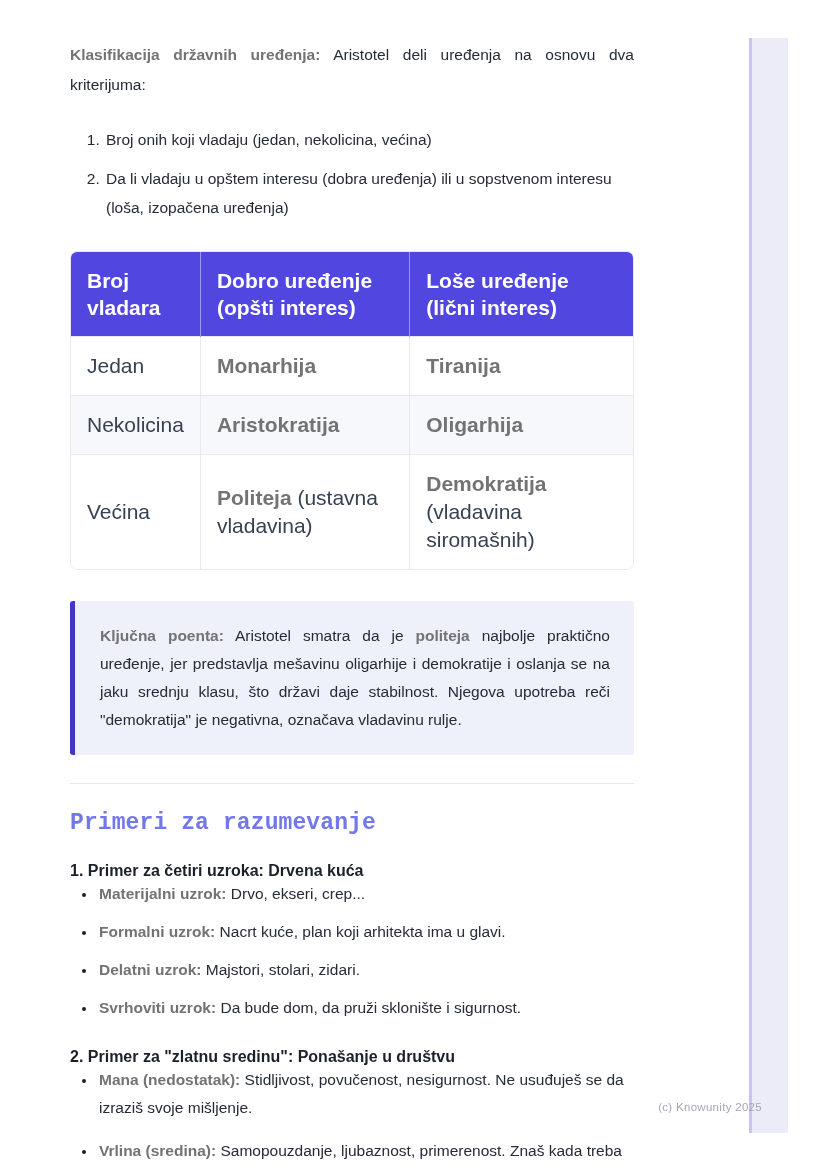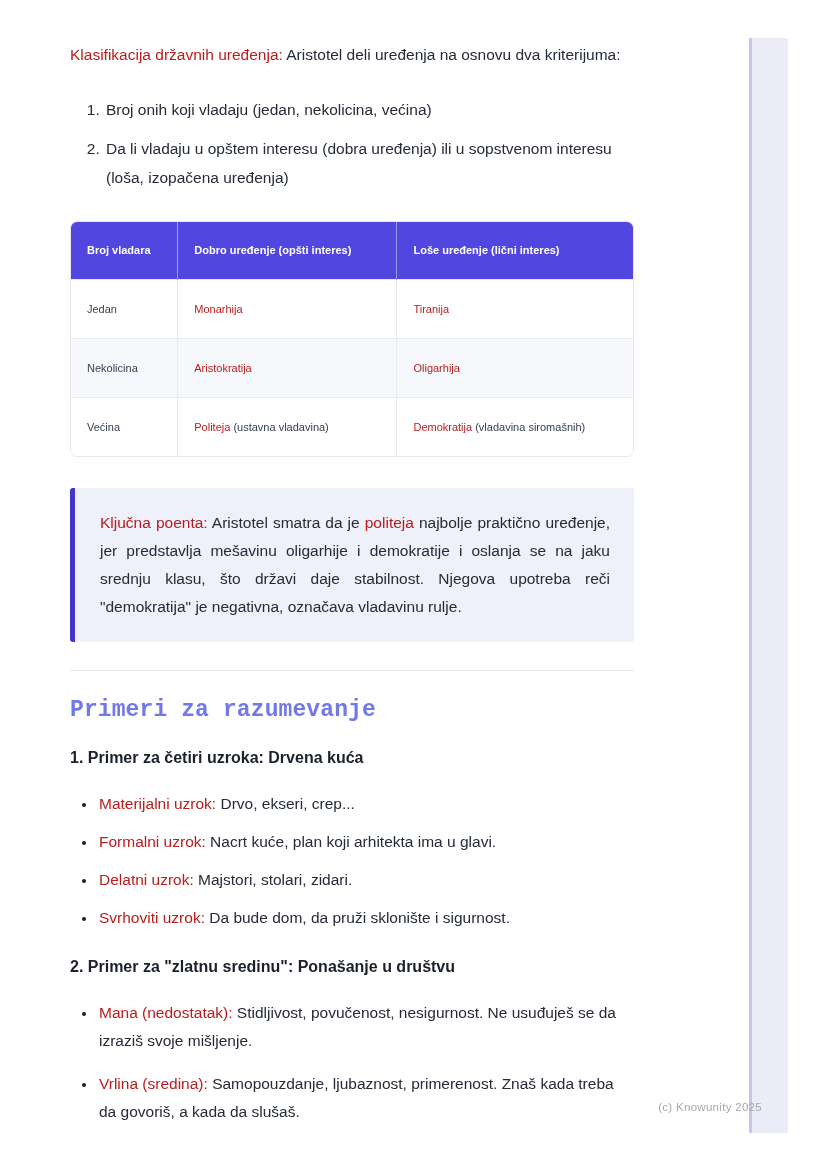--- a/index.html
+++ b/index.html
@@ -15,40 +15,40 @@
     position: absolute;
     left: 70px; top: 0;
     width: 564px;
     padding-top: 40px;
   }
   .lead {
     font-size: 15.5px;
     line-height: 30px;
     text-align: justify;
   }
-  .lead b, .callout b, td b, .li-label { color: #b91c1c; font-weight: 400; }
+  .lead b, .callout b, td b, .li-label { color: #737373; font-weight: 700; }
   ol.criteria {
     margin-top: 25px;
     padding-left: 34px;
     font-size: 15.5px;
     line-height: 29px;
   }
   ol.criteria li { margin-bottom: 10px; padding-left: 2px; }
   ol.criteria li:last-child { margin-bottom: 0; }
 
   .table-wrap {
     margin-top: 29px;
     border-radius: 7px;
     overflow: hidden;
     border: 1px solid #e7e9ef;
   }
   table.gov {
     width: 100%;
     border-collapse: collapse;
-    font-size: 11px;
+    font-size: 21px;
   }
   table.gov thead th {
     background: #5146e0;
     color: #ffffff;
     font-weight: 700;
     text-align: left;
     vertical-align: middle;
     padding: 15px 16px;
     line-height: 27px;
     border-right: 1px solid rgba(255,255,255,0.45);
@@ -94,21 +94,20 @@
     letter-spacing: 0.1px;
     font-family: Liberation Mono, monospace;
   }
   h3.sub-heading {
     margin-top: 26px;
     font-size: 16px;
     font-weight: 700;
     color: #1b202b;
   }
   ul.examples {
-    margin-top: 23px;
     padding-left: 27px;
     font-size: 15.5px;
     line-height: 28px;
     list-style: disc;
   }
   ul.examples li { margin-bottom: 10px; padding-left: 2px; }
   ul.examples li::marker { color: #1b202b; font-size: 14px; }
   ul.examples.spaced li { margin-bottom: 15px; }
 
   .right-edge {

